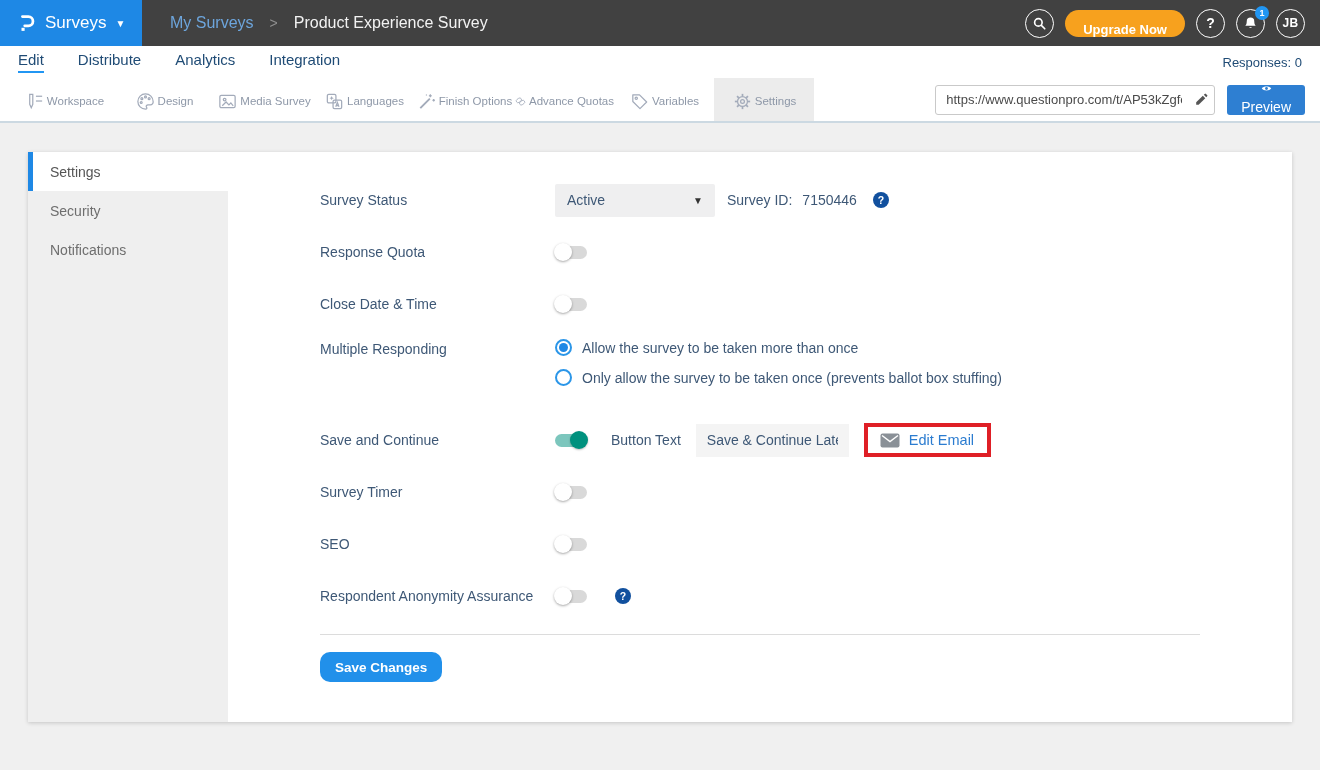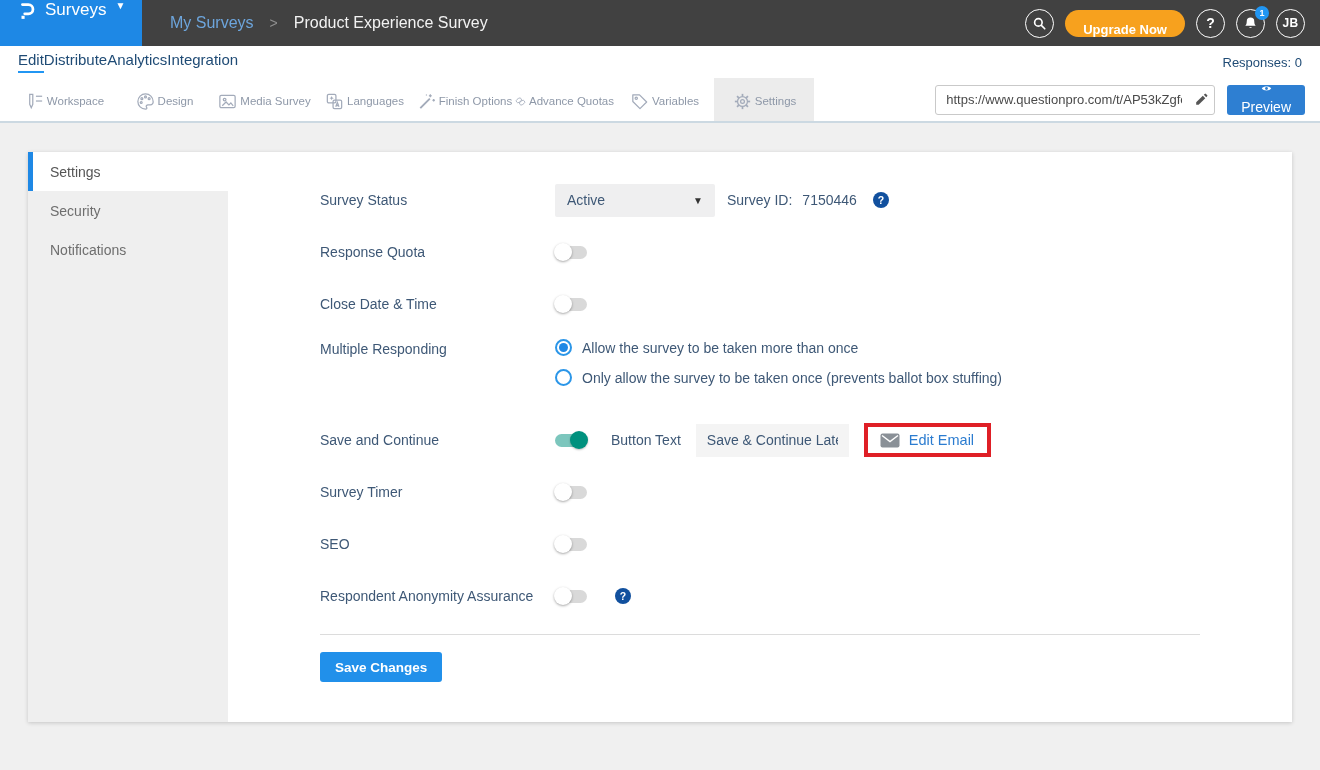--- a/index.html
+++ b/index.html
@@ -1,21 +1,21 @@
 <!DOCTYPE html>
 <html><head>
 <meta charset="utf-8">
 <style>
   * { margin:0; padding:0; box-sizing:border-box; }
   html,body { width:1320px; height:770px; overflow:hidden;
     font-family:"Liberation Sans", sans-serif; background:#f0f0f0; }
 
   
   .topbar { height:46px; background:#414141; display:flex; align-items:center; position:relative; }
-  .logo-block { width:142px; height:46px; background:#1e88e5; display:flex; align-items:flex-start;
+  .logo-block { width:142px; height:46px; background:#1e88e5; display:flex; align-items:center;
     padding-left:16px; gap:7px; cursor:pointer; flex-shrink:0; }
   .logo-block svg { width:22px; height:22px; }
   .logo-product { color:#fff; font-size:17px; }
   .logo-caret { color:#fff; font-size:10px; margin-left:2px; }
   .crumbs { display:flex; align-items:center; gap:16px; margin-left:28px; font-size:16px; }
   .crumb-parent { color:#6da5dc; cursor:pointer; }
   .crumb-sep { color:#8f8f8f; font-size:14px; }
   .crumb-current { color:#f2f2f2; }
   .top-actions { margin-left:auto; display:flex; align-items:center; gap:11px; padding-right:15px; }
   .circle-btn { width:29px; height:29px; border:1.6px solid #fff; border-radius:50%;
@@ -24,21 +24,21 @@
   .upgrade-btn { background:#f7a11e; color:#fff; border:none; border-radius:14px;
     height:27px; padding:12px 18px; font-size:13px; font-weight:bold; cursor:pointer;
     font-family:"Liberation Sans", sans-serif; }
   .badge { position:absolute; top:-4px; right:-5px; background:#2196f3; color:#fff;
     width:14px; height:14px; border-radius:50%; font-size:9px; font-weight:bold;
     display:flex; align-items:center; justify-content:center; border:none; }
   .avatar { font-size:12px; letter-spacing:.3px; }
 
   
   .tabrow { height:32px; background:#fff; display:flex; align-items:center; padding:0 18px; }
-  .tabs { display:flex; }
+  .tabs { display:flex; gap:34px; }
   .tab { font-size:15px; color:#1f4b75; cursor:pointer; padding-bottom:3px; border-bottom:2px solid transparent; }
   .tab.on { border-bottom-color:#2196f3; }
   .responses { margin-left:auto; font-size:13px; color:#1f4b75; }
 
   
   .toolbar { height:45px; background:#fff; border-bottom:2px solid #ccd9e2;
     display:flex; align-items:stretch; }
   .tools { display:flex; margin-left:14px; }
   .tool { width:100px; display:flex; flex-direction:row; align-items:center;
     justify-content:center; gap:2px; cursor:pointer; padding-top:3px; }
@@ -96,21 +96,21 @@
 
   .btn-text-label { font-size:14px; color:#3e5876; margin-left:24px; }
   .btn-text-input { width:153px; height:33px; background:#f4f4f4; border:none; outline:none;
     margin-left:15px; padding:0 11px; font-size:14px; color:#3e5876;
     font-family:"Liberation Sans", sans-serif; }
   .edit-email-box { margin-left:15px; border:4px solid #df1f26; height:34px; display:flex;
     align-items:center; gap:9px; padding:0 13px 0 12px; }
   .edit-email-link { font-size:14.5px; color:#2b7cd0; cursor:pointer; white-space:nowrap; }
 
   .divider { border-top:1px solid #dcdcdc; margin-top:12px; }
-  .save-btn { margin-top:17px; background:#2190ea; color:#fff; border:none; border-radius:3px;
+  .save-btn { margin-top:17px; background:#2190ea; color:#fff; border:none; border-radius:10px;
     height:30px; padding:0 15px; font-size:13.5px; font-weight:bold; cursor:pointer;
     font-family:"Liberation Sans", sans-serif; }
 </style>
 </head>
 <body>
 
 <header class="topbar">
   <div class="logo-block">
     <svg viewBox="0 0 24 24">
       <path d="M7 5 H13.5 a5 5 0 0 1 0 10 H9.5" fill="none" stroke="#fff" stroke-width="3" stroke-linecap="round"></path>

